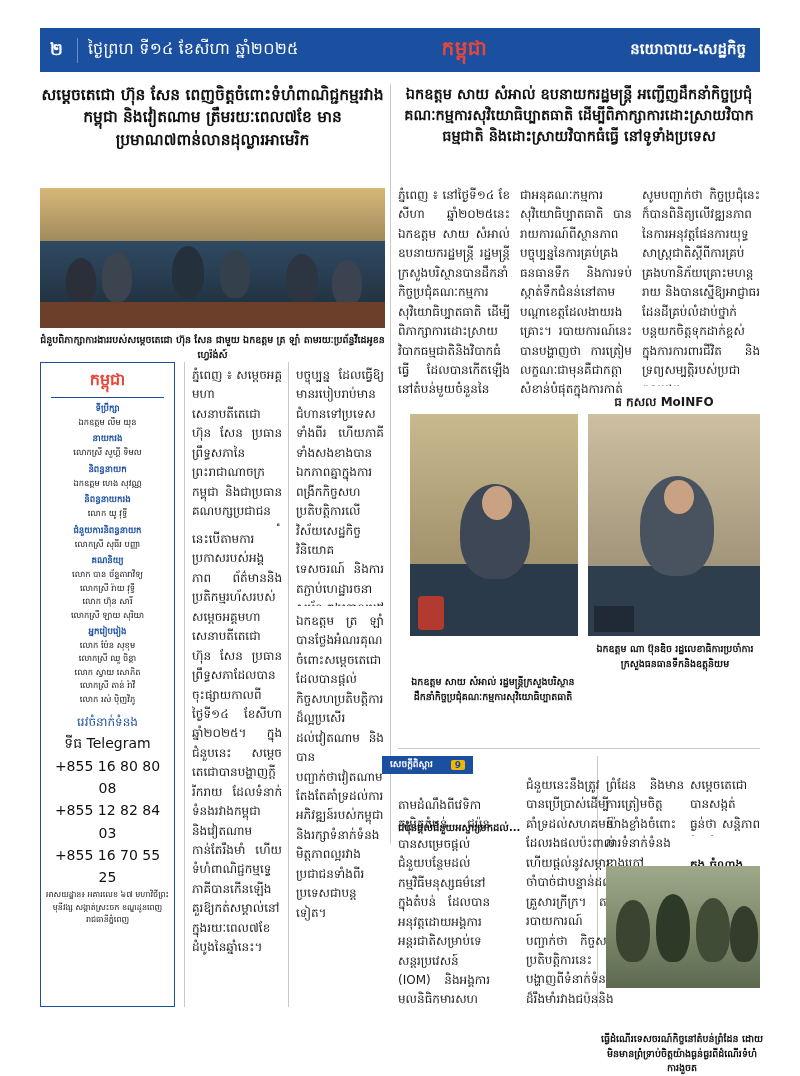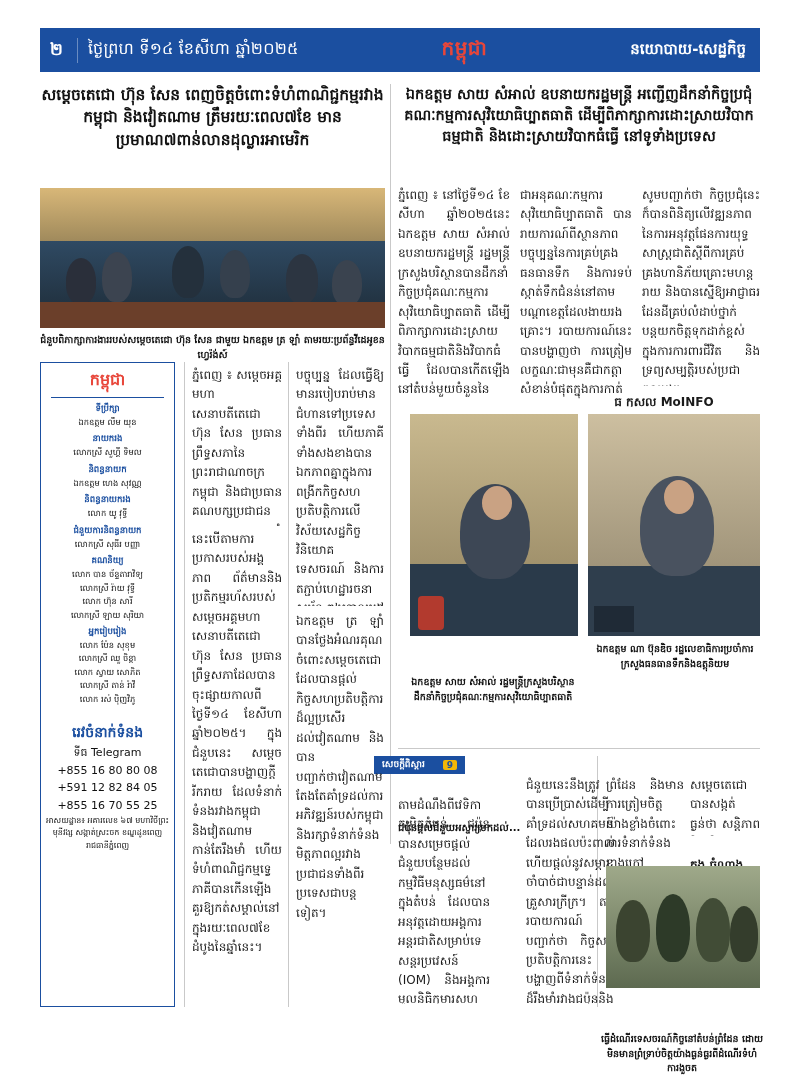--- a/index.html
+++ b/index.html
@@ -103,24 +103,24 @@
   }
   .sidebox .sb-rule { height:1px; background:#1b4fa0; margin: 4px 6px 5px; }
   .sidebox .sb-role {
     font-size: 8.6px; font-weight: bold; color: #1b4fa0;
     margin-top: 5px;
   }
   .sidebox .sb-name {
     font-size: 8.3px; color: #111; margin-top: 1px; line-height: 1.5;
   }
   .sidebox .sb-contact-title {
-    margin-top: 18px; font-size: 14px; font-weight: bold; color: #1b4fa0;
+    margin-top: 9px; font-size: 12px; font-weight: normal; color: #1b4fa0;
   }
   .sidebox .sb-contact {
-    font-size: 11px; color: #111; line-height: 1.6;
+    font-size: 14px; color: #111; line-height: 1.6;
   }
   .sidebox .sb-addr {
     margin-top: 0; font-size: 8px; color: #111; line-height: 1.6;
   }
 
   
   .tag {
     position: absolute;
     background: #1b4fa0; color: #fff;
     font-size: 9px; font-weight: bold;
@@ -190,21 +190,21 @@
   <div class="photo" style="left:588px; top:414px; width:172px; height:222px;">
     <div style="position:absolute; inset:0; background:linear-gradient(#cdbfa0,#8c8169);"></div>
     <div style="position:absolute; left:0; bottom:0; width:100%; height:70px; background:#2f3e4d;"></div>
     <div class="fig" style="left:52px; top:62px; width:74px; height:100px; background:#49525f;"></div>
     <div style="position:absolute; left:76px; top:66px; width:30px; height:34px; border-radius:50%; background:#c9a283;"></div>
     <div style="position:absolute; left:6px; bottom:4px; width:40px; height:26px; background:#1f2a36;"></div>
   </div>
   <div class="cap" style="left:402px; top:654px; width:182px;margin-top:21px;">ឯកឧត្តម សាយ សំអាល់ រដ្ឋមន្ត្រីក្រសួងបរិស្ថាន ដឹកនាំកិច្ចប្រជុំគណៈកម្មការសុវិយោធិប្បាតធាតិ</div>
   <div class="cap" style="left:586px; top:642px; width:178px;">ឯកឧត្តម ណា ប៊ុនឌិច រដ្ឋលេខាធិការប្រចាំការក្រសួងធនធានទឹកនិងឧត្តុនិយម</div>
 
-  <div class="tag" style="left:374px; top:756px;gap:18px;">
+  <div class="tag" style="left:382px; top:756px;gap:18px;">
     <span>សេចក្តីពិស្តារ</span>
     <span class="num">9</span>
   </div>
   <div class="subhead" style="left:398px; top:776px; width:190px;">ជប៉ុនផ្តល់ជំនួយអស្ចារ្យមកដល់...</div>
 
   <div class="body" style="left:398px; top:796px; width:92px; height:208px;">តាមដំណឹងពីវេទិកាកម្រិតតំបន់ ជប៉ុនបានសម្រេចផ្តល់ជំនួយបន្ថែមដល់កម្មវិធីមនុស្សធម៌នៅក្នុងតំបន់ ដែលបានអនុវត្តដោយអង្គការអន្តរជាតិសម្រាប់ទេសន្តរប្រវេសន៍ (IOM) និងអង្គការមូលនិធិកុមារសហប្រជាជាតិ (UNICEF) ដោយផ្តោតលើការថែទាំសុខភាព ការបង្រៀន និងការផ្គត់ផ្គង់ទឹកស្អាត។</div>
   <div class="body" style="left:498px; top:776px; width:92px; height:228px;margin-left:28px;">ជំនួយនេះនឹងត្រូវបានប្រើប្រាស់ដើម្បីគាំទ្រដល់សហគមន៍ដែលរងផលប៉ះពាល់ ហើយផ្តល់នូវសម្ភារៈចាំបាច់ជាបន្ទាន់ដល់គ្រួសារក្រីក្រ។ តាមរបាយការណ៍បញ្ជាក់ថា កិច្ចសហប្រតិបត្តិការនេះបង្ហាញពីទំនាក់ទំនងដ៏រឹងមាំរវាងជប៉ុននិងបណ្តាប្រទេសក្នុងតំបន់។</div>
   <div class="body" style="left:606px; top:776px; width:78px; height:185px;">ព្រំដែន និងមានការត្រៀមចិត្តយ៉ាងខ្លាំងចំពោះការទំនាក់ទំនងខាងក្រៅ ស្ថានទូតបានជំរុញនិងលើកទឹកចិត្តដល់អ្នកដំណើរសុំឱ្យបន្តតាមដានព័ត៌មានផ្លូវការ និងគោរពច្បាប់ជាធរមាន ដើម្បីរក្សាបាននូវសណ្តាប់ធ្នាប់សាធារណៈ និងសុវត្ថិភាពរួម។</div>
   <div class="body" style="left:690px; top:776px; width:70px; height:60px;">សម្តេចតេជោបានសង្កត់ធ្ងន់ថា សន្តិភាព និងស្ថិរភាពនយោបាយ គឺជាមូលដ្ឋានគ្រឹះសម្រាប់ការអភិវឌ្ឍន៍សេដ្ឋកិច្ចរបស់ប្រទេសទាំងពីរ ហើយបានអំពាវនាវឱ្យមន្ត្រីគ្រប់លំដាប់ថ្នាក់បន្តខិតខំប្រឹងប្រែងបំពេញការងារប្រកបដោយប្រសិទ្ធភាពខ្ពស់។</div>
   <div class="body" style="left:690px; top:856px; width:70px; height:14px; text-align:left; font-weight:bold;">កង ចំណាង</div>
@@ -246,19 +246,19 @@
         <div class="sb-name">លោក ប៉ែន សុខុម</div>
         <div class="sb-name">លោកស្រី ឈួ ចិន្តា</div>
         <div class="sb-name">លោក ស្វាយ សោភិត</div>
         <div class="sb-name">លោកស្រី តាន់ រ៉ាវី</div>
         <div class="sb-name">លោក រស់ ប៉ិញវិភូ</div>
       </div>
     <div class="sb-contact-title">រេវចំនាក់ទំនង</div>
     <div id="staff-contacts">
         <div class="sb-contact">ទីធ Telegram</div>
         <div class="sb-contact">+855 16 80 80 08</div>
-        <div class="sb-contact">+591 12 82 84 05</div>
+        <div class="sb-contact">+855 12 82 84 03</div>
         <div class="sb-contact">+855 16 70 55 25</div>
       </div>
     <div class="sb-addr">អាសយដ្ឋាន៖ អគារលេខ ៦៧ មហាវិថីព្រះមុនីវង្ស សង្កាត់ស្រះចក ខណ្ឌដូនពេញ រាជធានីភ្នំពេញ</div>
   </div>
 
 </div>
 
 </body></html>

